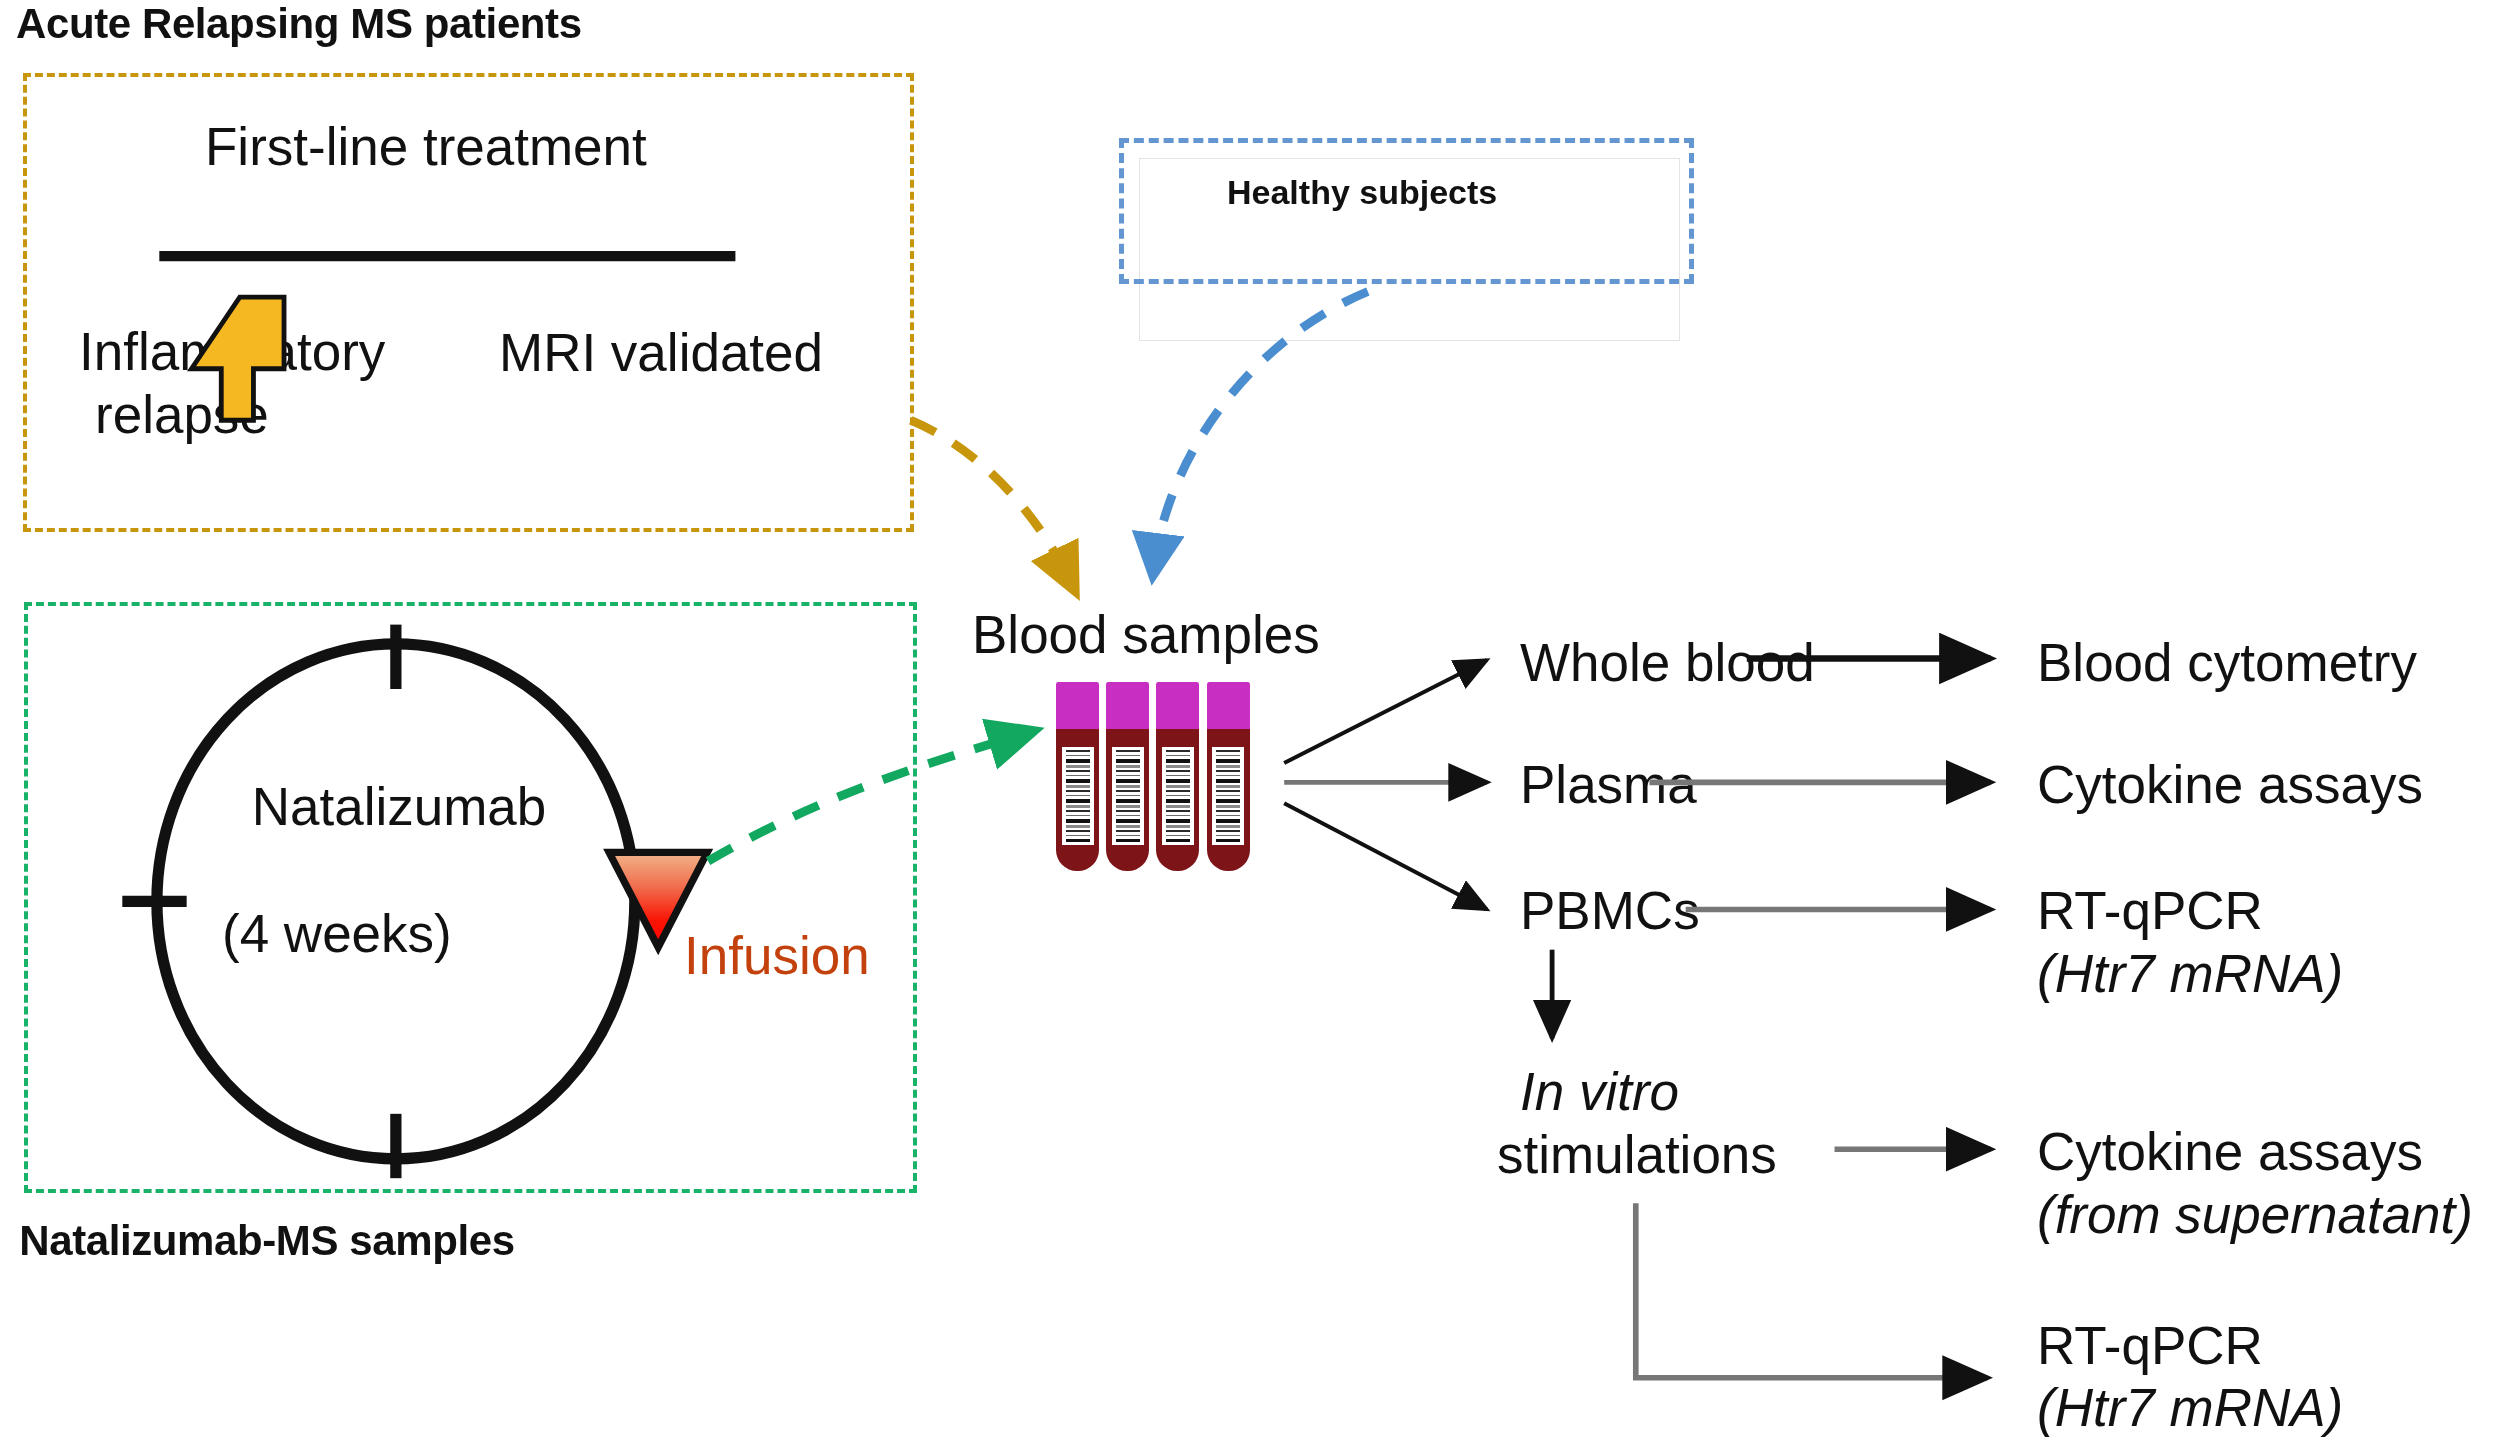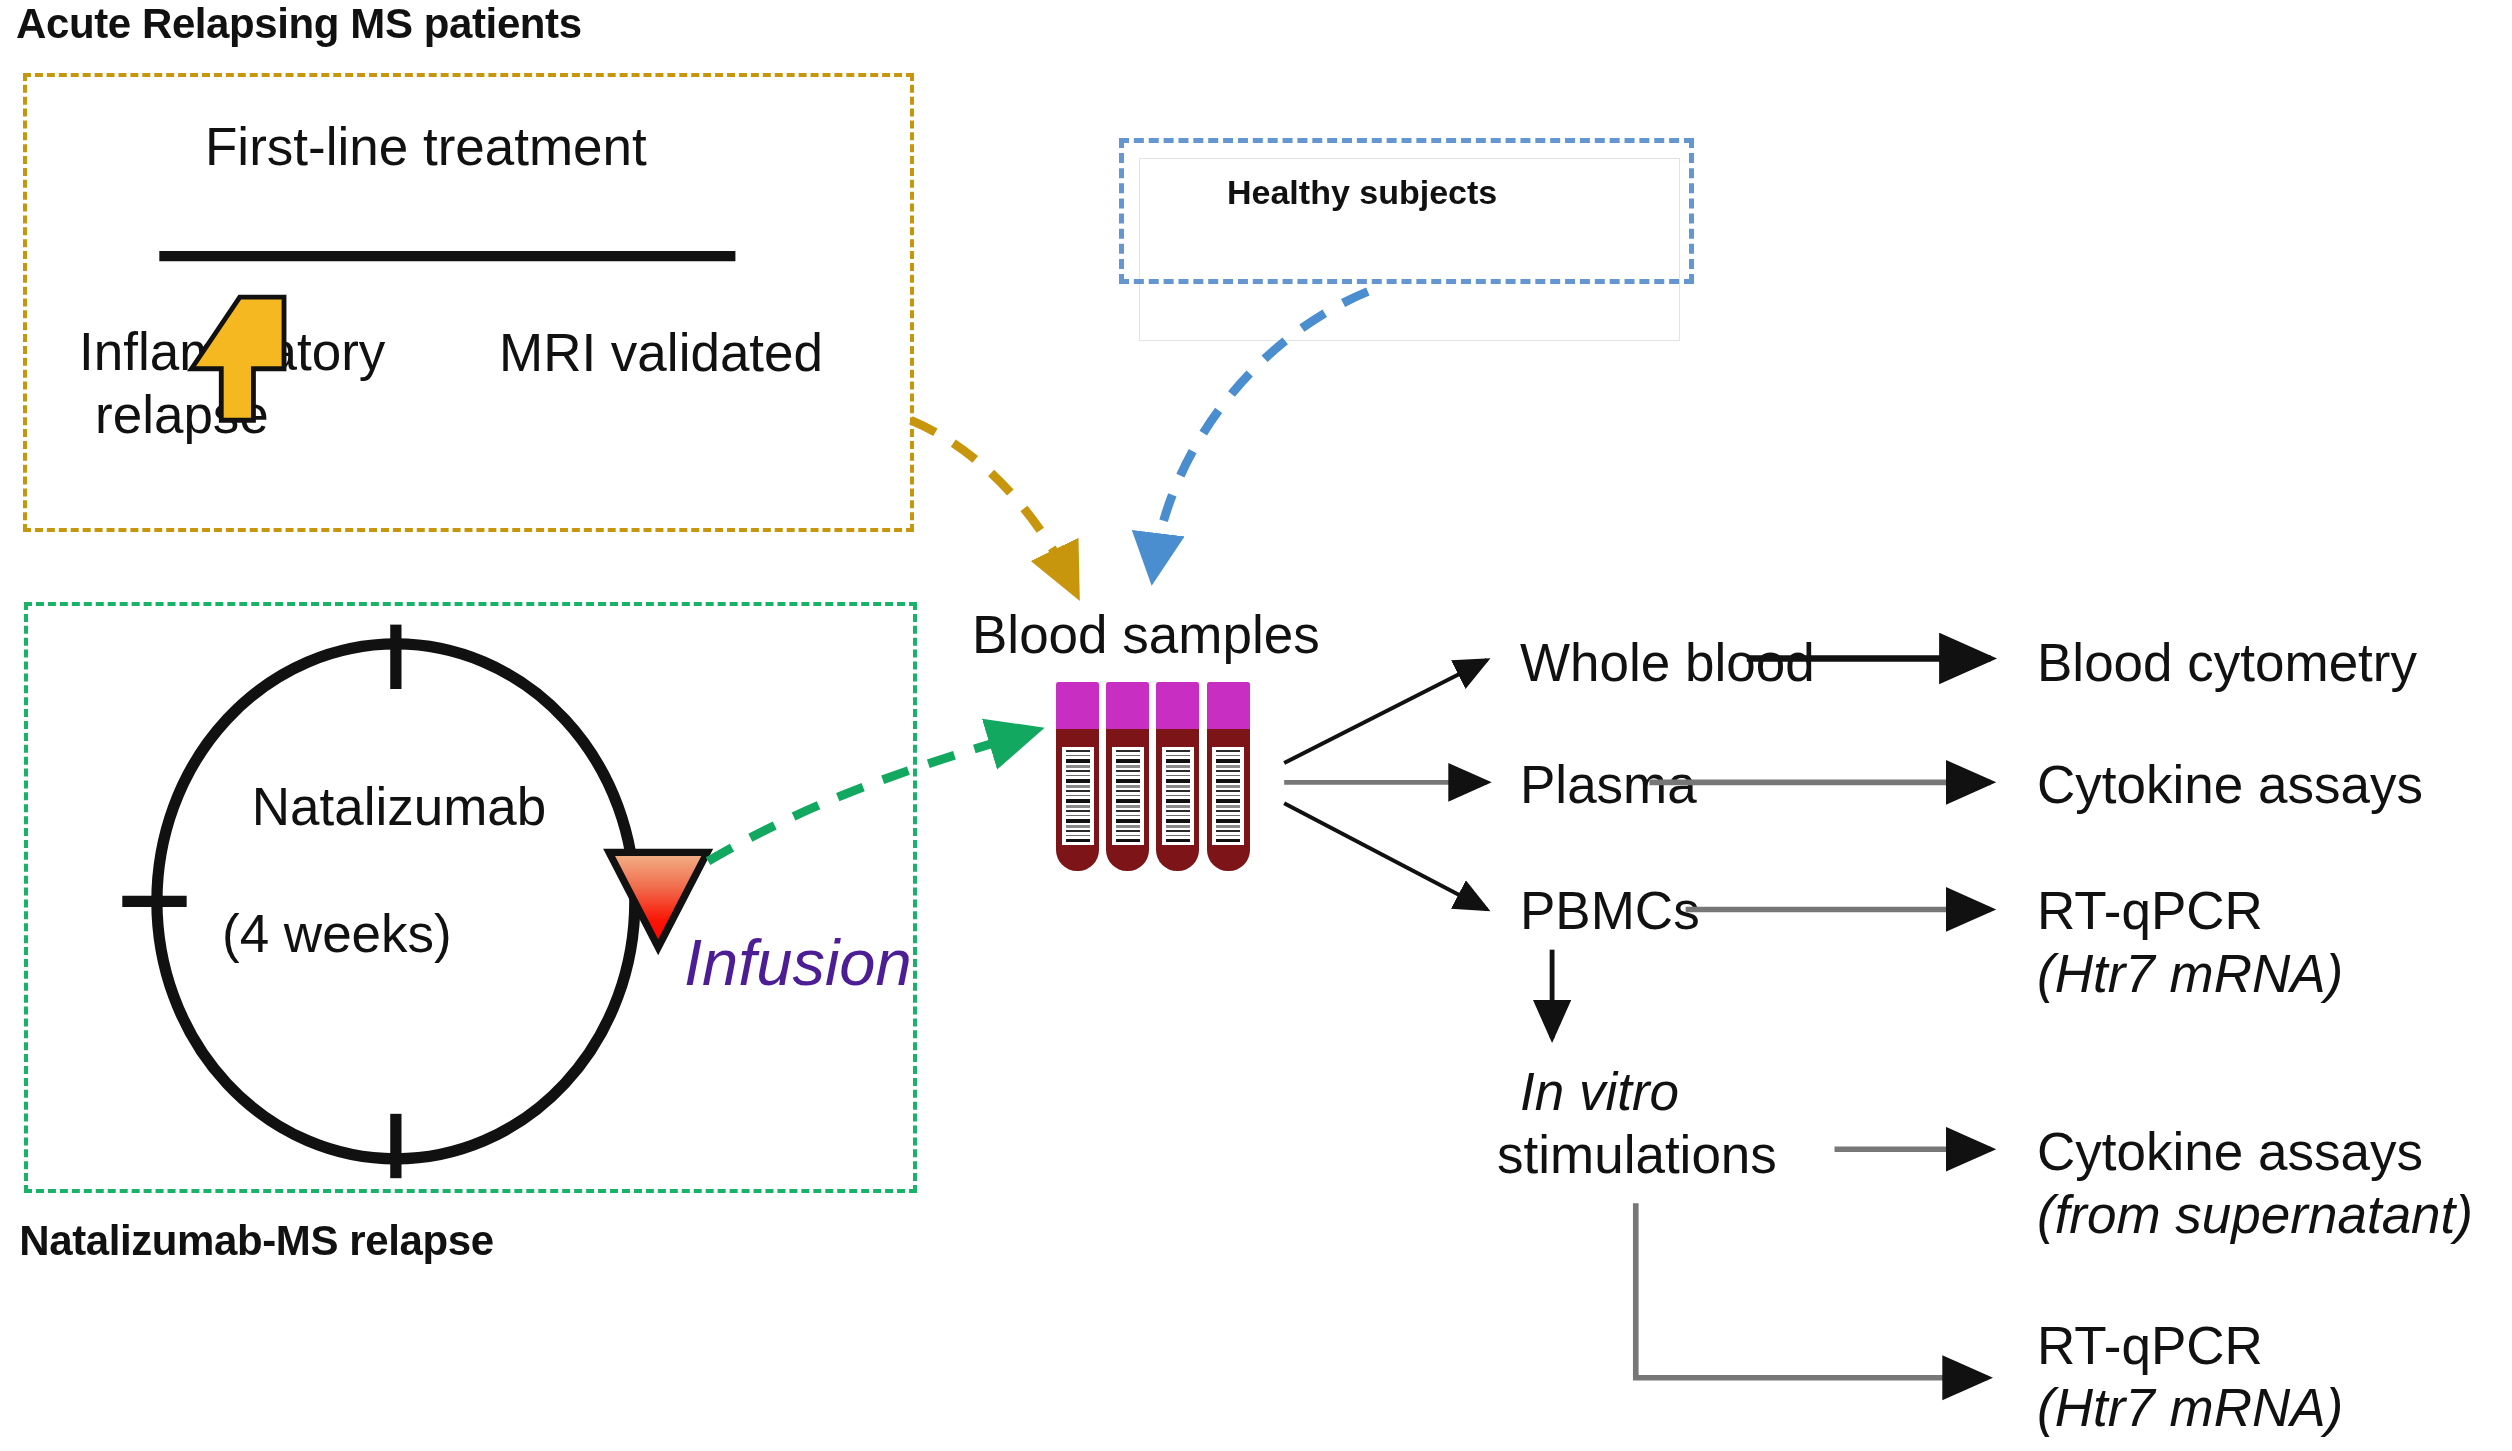--- a/index.html
+++ b/index.html
@@ -40,21 +40,21 @@
   .box-dashed { box-sizing: border-box; background: transparent; }
   .gold-box   { border: 4px dashed #c8960c; }
   .green-box  { border: 4px dashed #18b368; }
   .blue-box   { border: 5.6px dashed #6496d2; }
   .inner-gray { border: 1.6px solid #e3e3e3; box-sizing: border-box; }
   .hs-label {
     font-weight: bold;
     font-size: 34px;
     white-space: nowrap;
   }
-  .infusion-label { color: #4c1d95; font-size: 65px; white-space: nowrap; font-style: italic; }
+  .infusion-label { color: #c2410c; font-size: 53px; white-space: nowrap; }
   .italic { font-style: italic; }
   .tube-group { display: flex; gap: 7.2px; }
   .tube { width: 43px; position: relative; }
   .tube-cap {
     height: 47px; background: #c72ec1; border-radius: 2.4px 2.4px 0 0;
   }
   .tube-body {
     height: 142px; background: #7d1418;
     border-radius: 0 0 21px 21px; position: relative; overflow: hidden;
   }
@@ -84,21 +84,21 @@
   <div class="abs box-dashed gold-box" style="left:22.5px; top:73px; width:891px; height:459px;"></div>
 
   <div class="abs box-dashed green-box" style="left:24px; top:602px; width:893px; height:591px;"></div>
 
   <div class="abs inner-gray" style="left:1139px; top:158px; width:541px; height:183px;"></div>
 
   <div class="abs box-dashed blue-box" style="left:1119px; top:138px; width:575px; height:146px;"></div>
 
   <div class="abs group-title" style="left:16px; top:3.2px;">Acute Relapsing MS patients</div>
 
-  <div class="abs group-title" style="left:19.3px; top:1220px;">Natalizumab-MS relapse</div>
+  <div class="abs group-title" style="left:19.3px; top:1220px;">Natalizumab-MS samples</div>
 
   <div class="abs hs-label" style="left:1227px; top:173px;">Healthy subjects</div>
 
   <div class="abs plain-text" style="left:185px; top:117px;margin-left:20px;">First-line treatment</div>
 
   <div class="abs plain-text" style="left:79px; top:322px;">Inflammatory</div>
   <div class="abs plain-text" style="left:95px; top:385px;">relapse</div>
 
   <div class="abs plain-text" style="left:499px; top:323px;">MRI validated</div>
 

